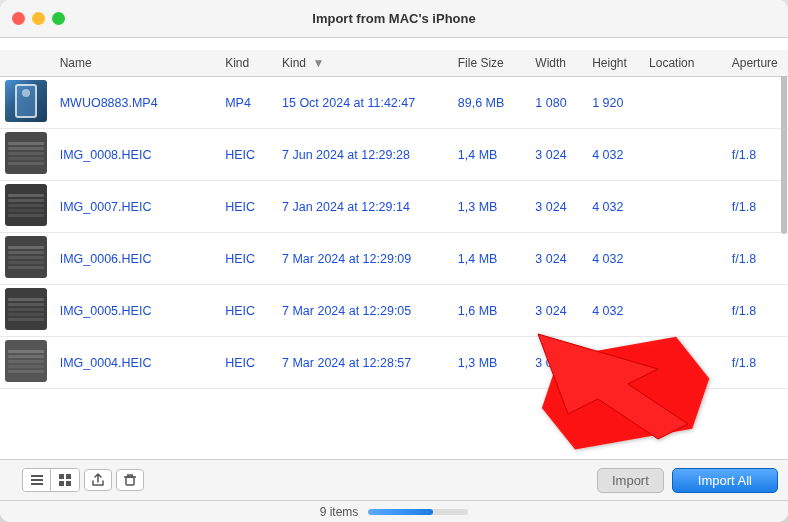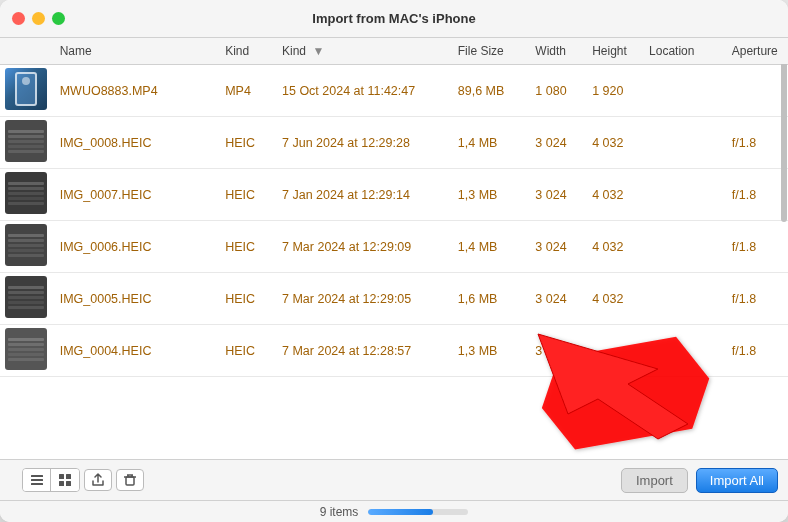--- a/index.html
+++ b/index.html
@@ -15,20 +15,21 @@
     .window {
       width: 788px;
       height: 522px;
       background: #ffffff;
       border-radius: 10px;
       box-shadow: 0 8px 32px rgba(0,0,0,0.3);
       display: flex;
       flex-direction: column;
       overflow: hidden;
       position: relative;
+      gap: 12px;
     }
     .titlebar {
       height: 38px;
       background: #f5f5f5;
       border-bottom: 1px solid #d0d0d0;
       display: flex;
       align-items: center;
       justify-content: center;
       position: relative;
       flex-shrink: 0;
@@ -105,21 +106,21 @@
       display: inline-block;
       margin-left: 3px;
       color: #888;
     }
     tbody tr {
       border-bottom: 1px solid #e8e8e8;
     }
     tbody td {
       padding: 4px 8px;
       font-size: 12.5px;
-      color: #a16207;
+      color: #1d4ed8;
       vertical-align: middle;
     }
     .thumb-cell {
       width: 50px;
       padding: 3px 4px;
       text-align: center;
     }
     .thumb {
       width: 42px;
       height: 42px;
@@ -210,21 +211,21 @@
       border-radius: 5px;
       padding: 4px 14px;
       font-size: 13px;
       cursor: pointer;
       color: #666;
     }
     .import-all-btn {
       background: linear-gradient(to bottom, #5aabff, #1a7de6);
       border: 1px solid #1060c0;
       border-radius: 5px;
-      padding: 4px 13px;
+      padding: 4px 25px;
       font-size: 13px;
       cursor: pointer;
       color: white;
       font-weight: 500;
     }
     .status-bar {
       height: 22px;
       display: flex;
       align-items: center;
       justify-content: center;

